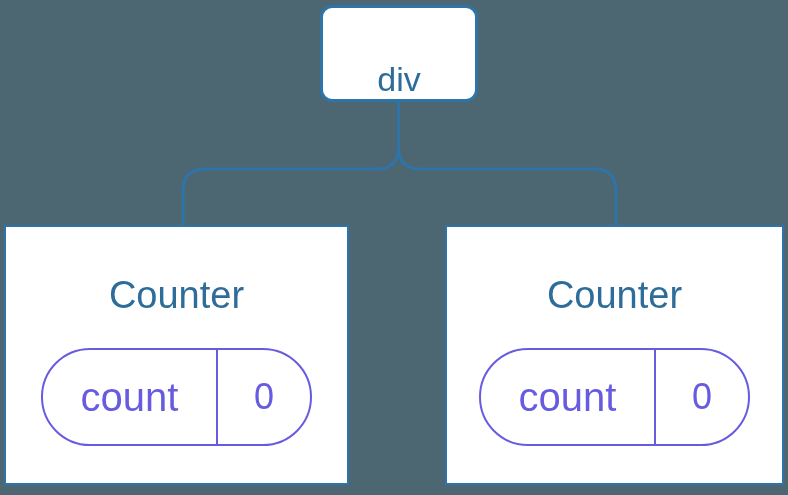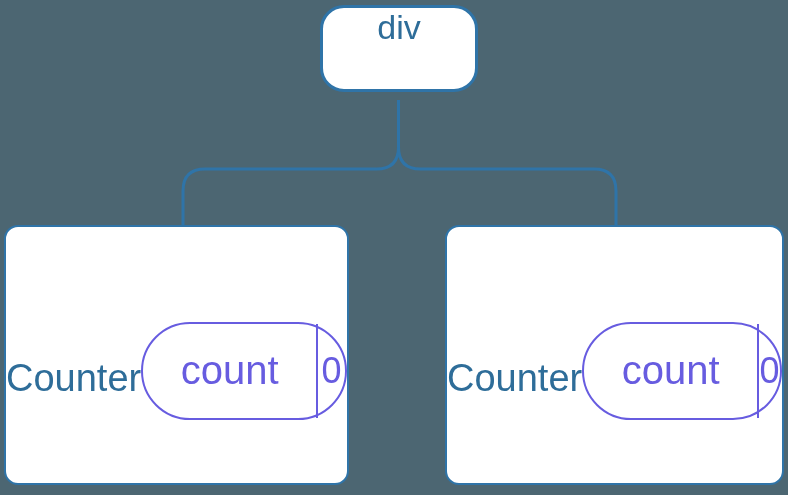--- a/index.html
+++ b/index.html
@@ -9,29 +9,29 @@
     --purple:#675ce0;
     --card-bg:#ffffff;
   }
   *{margin:0;padding:0;box-sizing:border-box;}
   html,body{width:788px;height:495px;overflow:hidden;}
   body{background:var(--bg);font-family:"Liberation Sans","DejaVu Sans",sans-serif;}
   .stage{position:relative;width:788px;height:495px;background:var(--bg);}
   .connectors{position:absolute;left:0;top:0;width:788px;height:495px;}
   .conn{fill:none;stroke:var(--line);stroke-width:3;}
   .node{
-    position:absolute;left:320px;top:5px;width:158px;height:87px;
-    background:var(--card-bg);border:3px solid var(--line);border-radius:24px;
-    display:flex;align-items:flex-start;justify-content:center;
+    position:absolute;left:320px;top:5px;width:158px;height:97px;
+    background:var(--card-bg);border:3px solid var(--line);border-radius:12px;
+    display:flex;align-items:flex-end;justify-content:center;
   }
   .node-label{font-size:34px;color:var(--node-text);font-weight:500;}
   .card{
     position:absolute;top:225px;height:260px;
-    background:var(--card-bg);border:2px solid var(--line);border-radius:14px;
-    display:flex;align-items:center;
+    background:var(--card-bg);border:2px solid var(--line);border-radius:0;
+    display:flex;flex-direction:column;align-items:center;
   }
   .card-left{left:4px;width:345px;}
   .card-right{left:445px;width:339px;}
   .card-title{
     margin-top:46px;font-size:38px;line-height:44px;font-weight:500;
     color:var(--node-text);
   }
   .pill{
     margin-top:31px;width:271px;height:98px;
     border:2px solid var(--purple);border-radius:49px;

